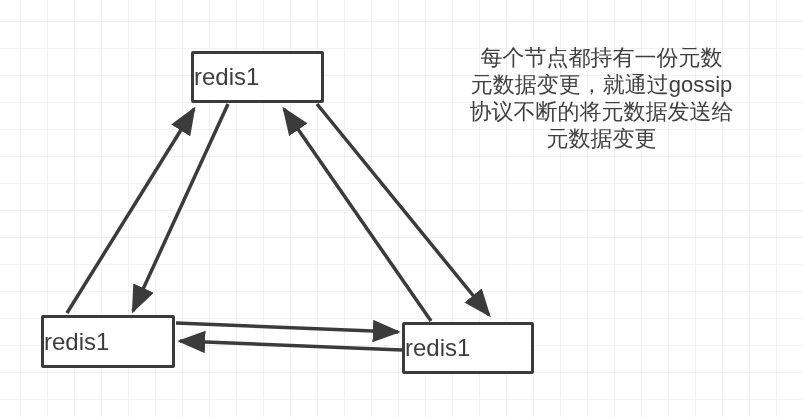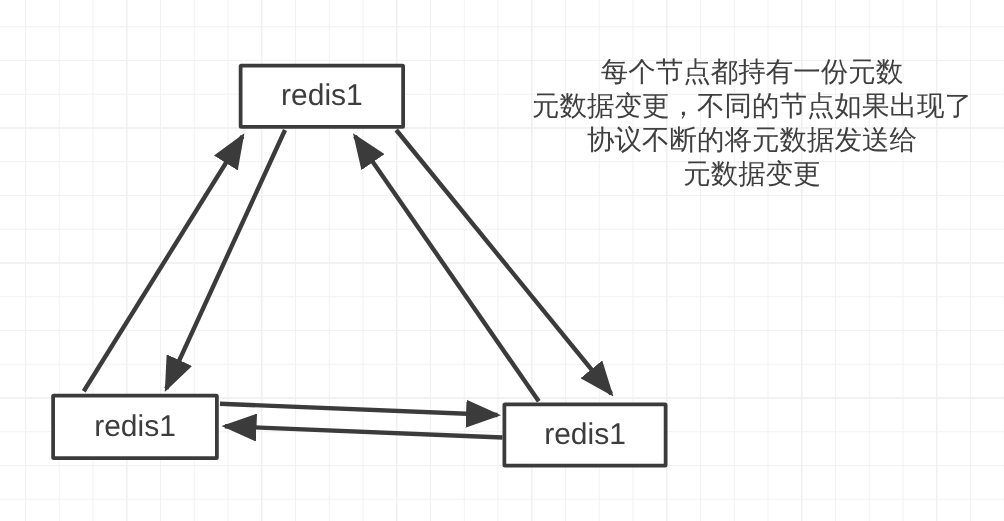--- a/index.html
+++ b/index.html
@@ -29,21 +29,20 @@
   }
   .node {
     position: absolute;
     z-index: 2;
     box-sizing: border-box;
     border: 3px solid #3b3b3b;
     border-radius: 2px;
     background: #ffffff;
     display: flex;
     align-items: center;
-    justify-content: center;
     font-size: 24px;
     color: #3d3d3d;
   }
   .node-top          { left: 191px; top: 51px;  width: 133px; height: 52px; }
   .node-bottom-left  { left: 41px;  top: 315px; width: 134px; height: 53px; }
   .node-bottom-right { left: 402px; top: 322px; width: 132px; height: 52px; }
   .annotation {
     position: absolute;
     z-index: 2;
     left: 403px;
@@ -84,18 +83,18 @@
   <div class="node node-bottom-left">
     <span>redis1</span>
   </div>
 
   <div class="node node-bottom-right">
     <span>redis1</span>
   </div>
 
   <div class="annotation">
     <div>每个节点都持有一份元数</div>
-    <div>元数据变更，不同的节点如果出现了</div>
+    <div>元数据变更，就通过gossip</div>
     <div>协议不断的将元数据发送给</div>
     <div>元数据变更</div>
   </div>
 
 </div>
 
 </body></html>

